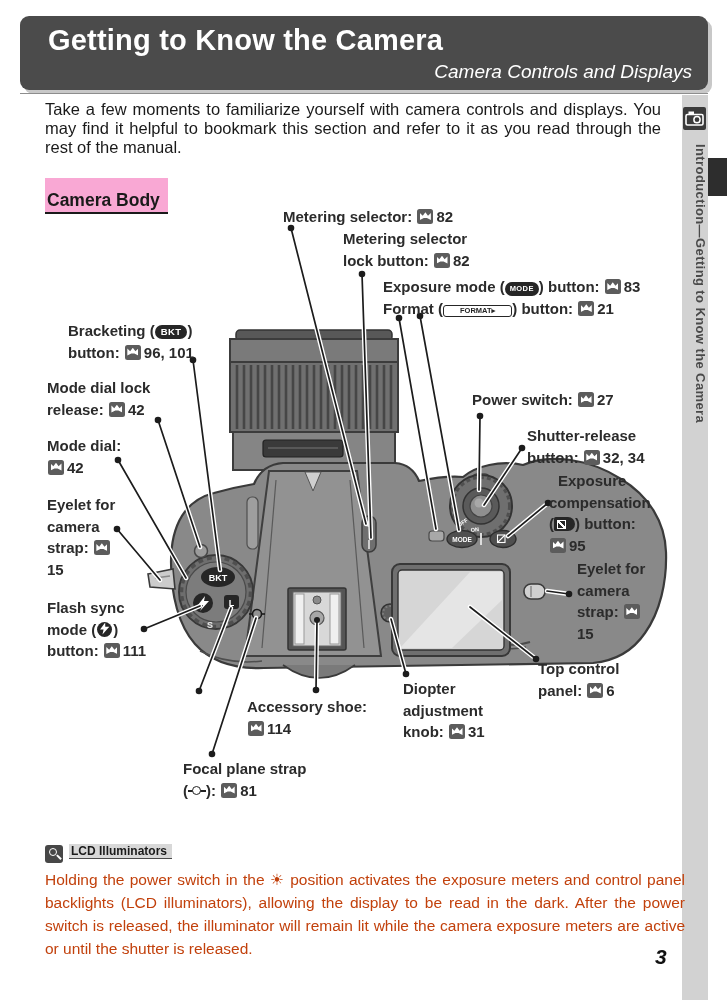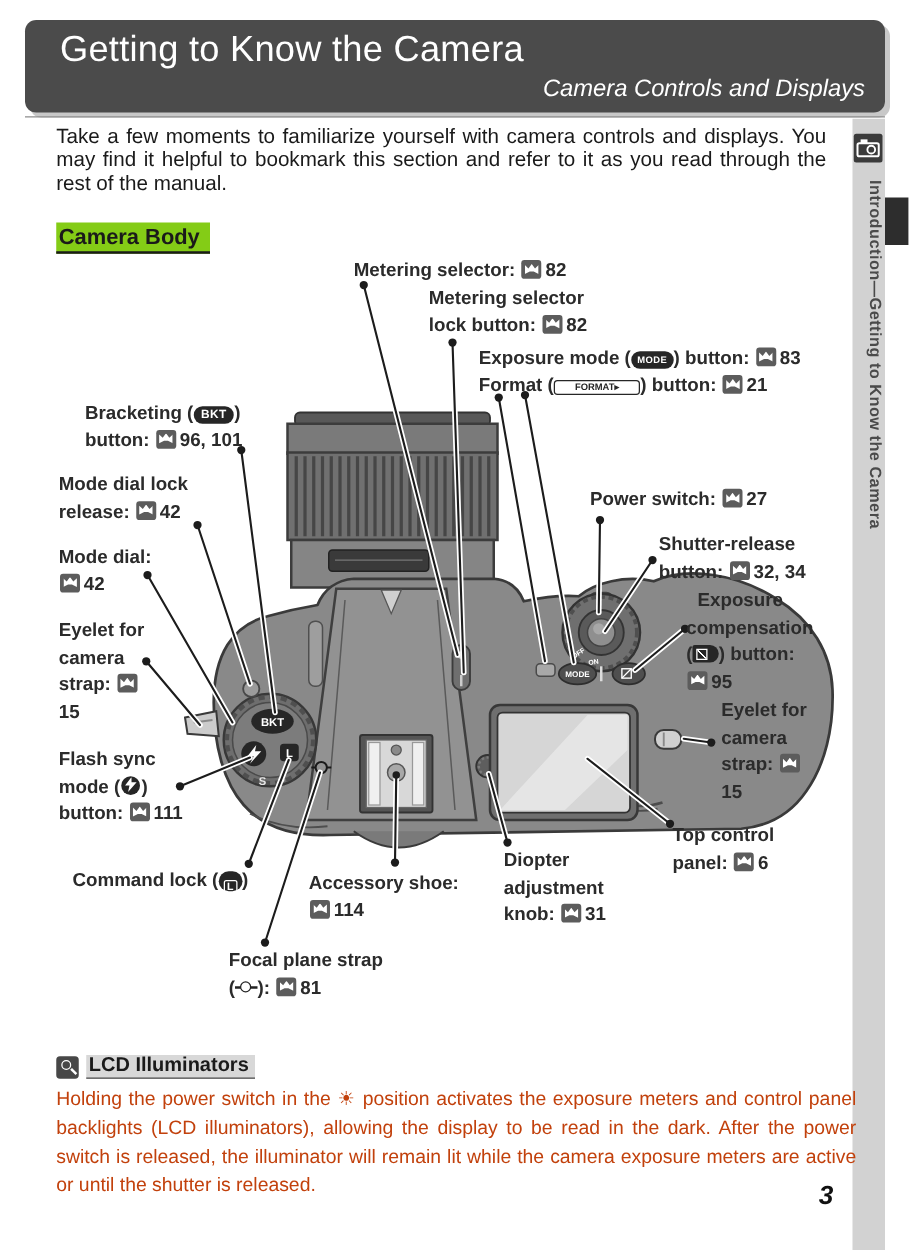--- a/index.html
+++ b/index.html
@@ -1,27 +1,27 @@
 <!DOCTYPE html>
 <html><head>
 <meta charset="utf-8">
 <style>
   html,body{margin:0;padding:0;background:#fff;}
   .page{position:relative;width:727px;height:1000px;background:#fff;overflow:hidden;
         font-family:"Liberation Sans",sans-serif;color:#1a1a1a;}
   
   .header-band{position:absolute;left:20px;top:16px;width:688px;height:74px;background:#4b4b4b;
                border-radius:9px;box-shadow:4px 4px 0 #c8c8c8;}
-  .header-title{position:absolute;left:28px;top:8px;font-size:29px;font-weight:normal;color:#fff;letter-spacing:.2px;}
+  .header-title{position:absolute;left:28px;top:8px;font-size:29px;font-weight:bold;color:#fff;letter-spacing:.2px;}
   .header-subtitle{position:absolute;right:16px;bottom:7px;font-size:19px;font-style:italic;color:#fff;text-align:center;}
   .header-rule{position:absolute;left:20px;top:93px;width:688px;height:1px;background:#8d8d8d;}
   
   .intro{position:absolute;left:45px;top:100px;width:616px;font-size:16.5px;line-height:19px;text-align:justify;}
-  .section-heading{position:absolute;left:45px;top:178px;display:inline-block;background:#84cc16;
-        font-size:17.5px;font-weight:bold;padding:1px 8px 1px 2px;border-bottom:2px solid #1a1a1a;}
+  .section-heading{position:absolute;left:45px;top:178px;display:inline-block;background:#f9a8d4;
+        font-size:17.5px;font-weight:bold;padding:12px 8px 1px 2px;border-bottom:2px solid #1a1a1a;}
   
   .sidebar-strip{position:absolute;left:682px;top:95px;width:26px;height:905px;background:#d2d2d2;}
   .sidebar-cam{position:absolute;left:683px;top:107px;width:23px;height:23px;background:#3b3b3b;border-radius:2px;}
   .sidebar-text{position:absolute;left:684px;top:144px;width:24px;writing-mode:vertical-rl;
         font-size:13px;font-weight:bold;color:#4a4a4a;letter-spacing:.4px;white-space:nowrap;}
   .edge-tab{position:absolute;left:708px;top:158px;width:19px;height:38px;background:#2d2d2d;}
   
   .co{position:absolute;font-size:15px;line-height:21.5px;font-weight:bold;color:#2b2b2b;white-space:nowrap;z-index:3;}
   .co .in1{margin-left:9px;}
   
@@ -50,21 +50,21 @@
   
   .fpm{display:inline-block;width:18px;height:11px;position:relative;vertical-align:-1px;}
   .fpm::before{content:"";position:absolute;left:0;right:0;top:4.5px;height:1.8px;background:#222;}
   .fpm::after{content:"";position:absolute;left:4px;top:0.5px;width:7px;height:7px;border:1.8px solid #222;
         border-radius:50%;background:#fff;}
   
   .note-icon{position:absolute;left:45px;top:845px;width:18px;height:18px;background:#474747;border-radius:3px;}
   .note-icon::before{content:"";position:absolute;left:3.5px;top:3px;width:6px;height:6px;border:1.8px solid #fff;border-radius:50%;}
   .note-icon::after{content:"";position:absolute;left:10.5px;top:11px;width:5.5px;height:2.2px;background:#fff;transform:rotate(45deg);}
   .note-heading{position:absolute;left:69px;top:844px;display:inline-block;background:#d8d8d8;
-        font-size:16px;font-weight:bold;padding:0 5px 0 2px;border-bottom:1.6px solid #4a4a4a;}
+        font-size:12px;font-weight:bold;padding:0 5px 0 2px;border-bottom:1.6px solid #4a4a4a;}
   .note-body{position:absolute;left:45px;top:868px;width:640px;font-size:15.5px;line-height:23px;text-align:justify;color:#c2410c;}
   .sun{font-weight:normal;}
   .page-num{position:absolute;left:655px;top:945px;font-size:21px;font-style:italic;font-weight:bold;color:#111;}
   svg.diagram{position:absolute;left:0;top:0;z-index:1;pointer-events:none;}
 </style>
 </head>
 <body>
 
 <div class="page">
 
@@ -312,21 +312,20 @@
     <div>camera</div>
     <div><span>strap: </span><span class="pref"></span></div>
     <div>15</div>
   </div>
   <div class="co" style="left:47px;top:597px">
     <div>Flash sync</div>
     <div><span>mode (</span><span class="badge-flash"></span><span>)</span></div>
     <div><span>button: </span><span class="pref"></span><span>111</span></div>
   </div>
   <div class="co" style="left:58px;top:694px">
-    <div><span>Command lock (</span><span class="badge-lock"><span class="lk">L</span></span><span>)</span></div>
   </div>
   <div class="co" style="left:247px;top:696px">
     <div>Accessory shoe:</div>
     <div><span class="pref"></span><span>114</span></div>
   </div>
   <div class="co" style="left:403px;top:678px">
     <div>Diopter</div>
     <div>adjustment</div>
     <div><span>knob: </span><span class="pref"></span><span>31</span></div>
   </div>

